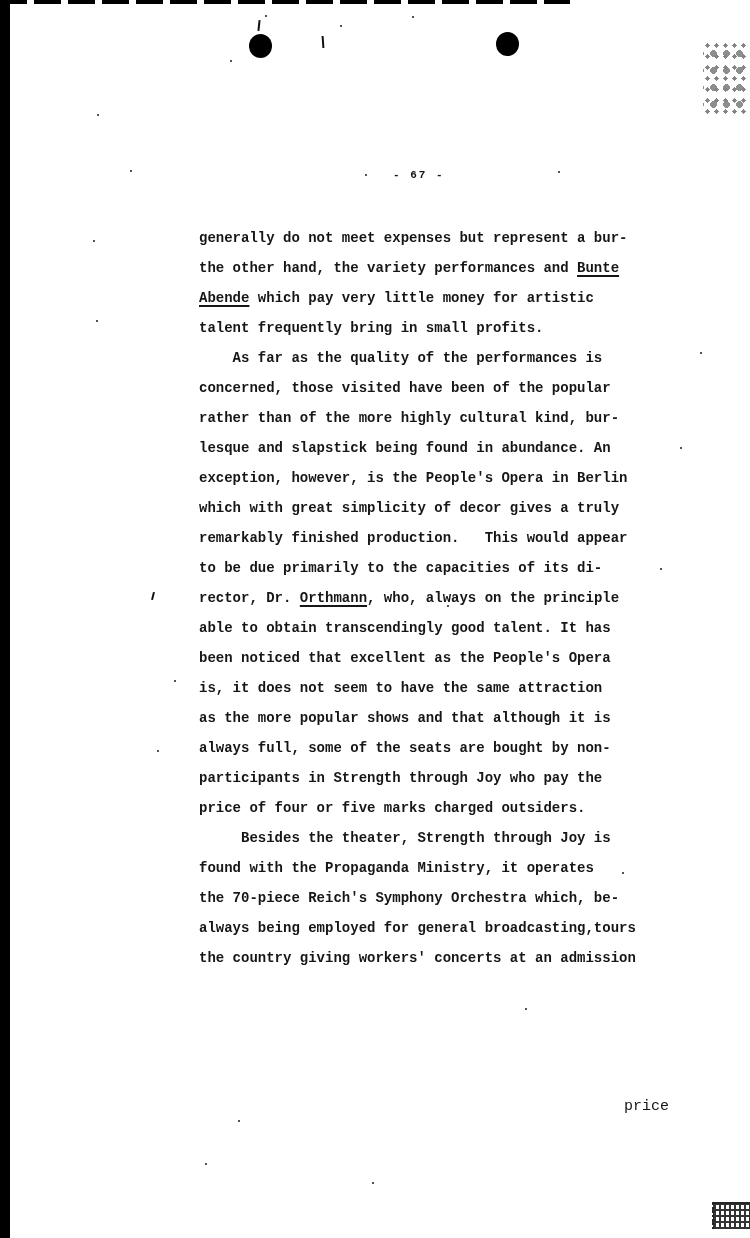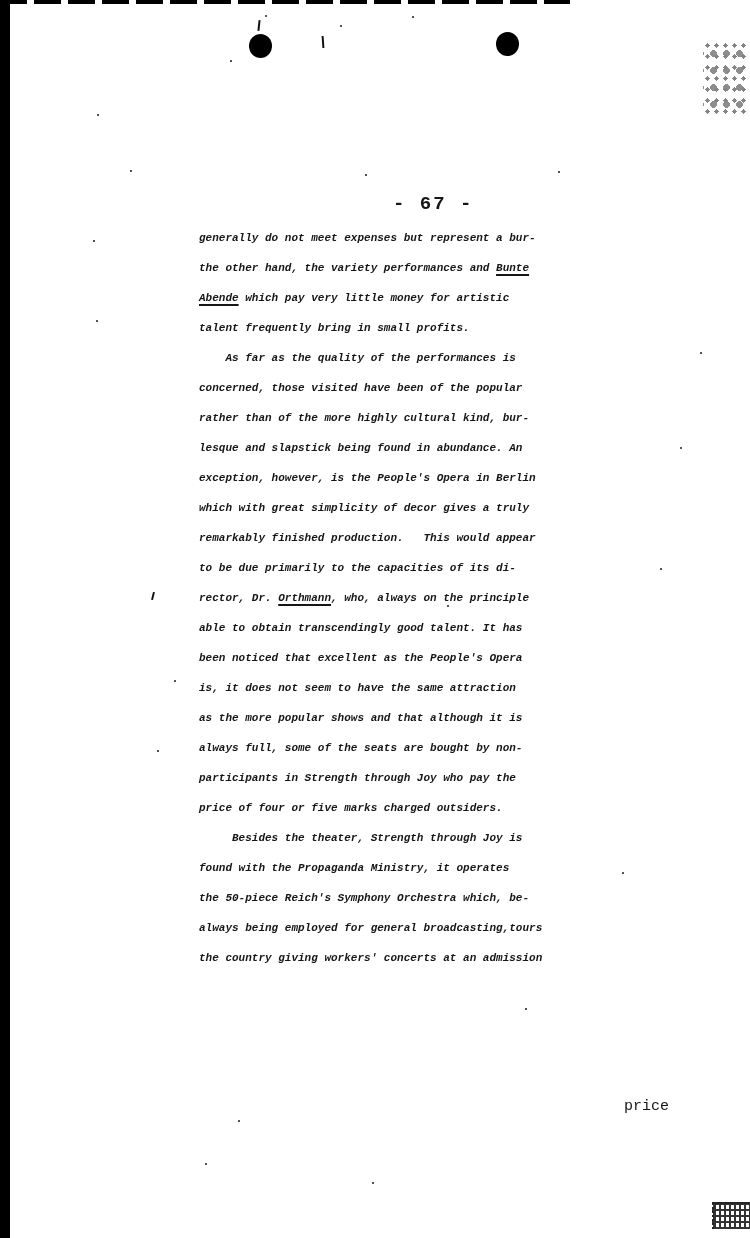--- a/index.html
+++ b/index.html
@@ -58,31 +58,30 @@
     background:
       repeating-linear-gradient(90deg, #101010 0 2px, transparent 2px 5px),
       repeating-linear-gradient(0deg, #101010 0 2px, transparent 2px 6px);
     border-top: 2px solid #000;
     border-left: 2px dotted #000;
     opacity: 0.85;
   }
   
   .page-number {
     position: absolute; left: 393px; top: 169px;
-    font-size: 19px; font-weight: bold; letter-spacing: 2px;
+    font-size: 11px; font-weight: bold; letter-spacing: 2px;
     white-space: pre;
-    margin-top: 24px;
   }
   .page-text {
     position: absolute; left: 199px; top: 223px; width: 480px;
   }
   .line {
     white-space: pre;
-    font-size: 11px; font-weight: bold;
-    line-height: 30px; height: 30px; font-style: italic;
+    font-size: 14px; font-weight: bold;
+    line-height: 30px; height: 30px;
   }
   .u { text-decoration: underline; text-underline-offset: 3px; text-decoration-thickness: 1.5px; }
   .catchword {
     position: absolute; left: 624px; top: 1098px;
     font-size: 15px; font-weight: normal; white-space: pre;
   }
 </style>
 </head>
 <body>
 
@@ -123,20 +122,20 @@
     <div class="line">is, it does not seem to have the same attraction</div>
     <div class="line">as the more popular shows and that although it is</div>
     <div class="line">always full, some of the seats are bought by non-</div>
     <div class="line">participants in Strength through Joy who pay the</div>
     <div class="line">price of four or five marks charged outsiders.</div>
   </div>
 
   <div>
     <div class="line">     Besides the theater, Strength through Joy is</div>
     <div class="line">found with the Propaganda Ministry, it operates</div>
-    <div class="line">the 50-piece Reich's Symphony Orchestra which, be-</div>
+    <div class="line">the 70-piece Reich's Symphony Orchestra which, be-</div>
     <div class="line">always being employed for general broadcasting,tours</div>
     <div class="line">the country giving workers' concerts at an admission</div>
   </div>
 
 </div>
 
 <div class="catchword">price</div>
 
 </body></html>

